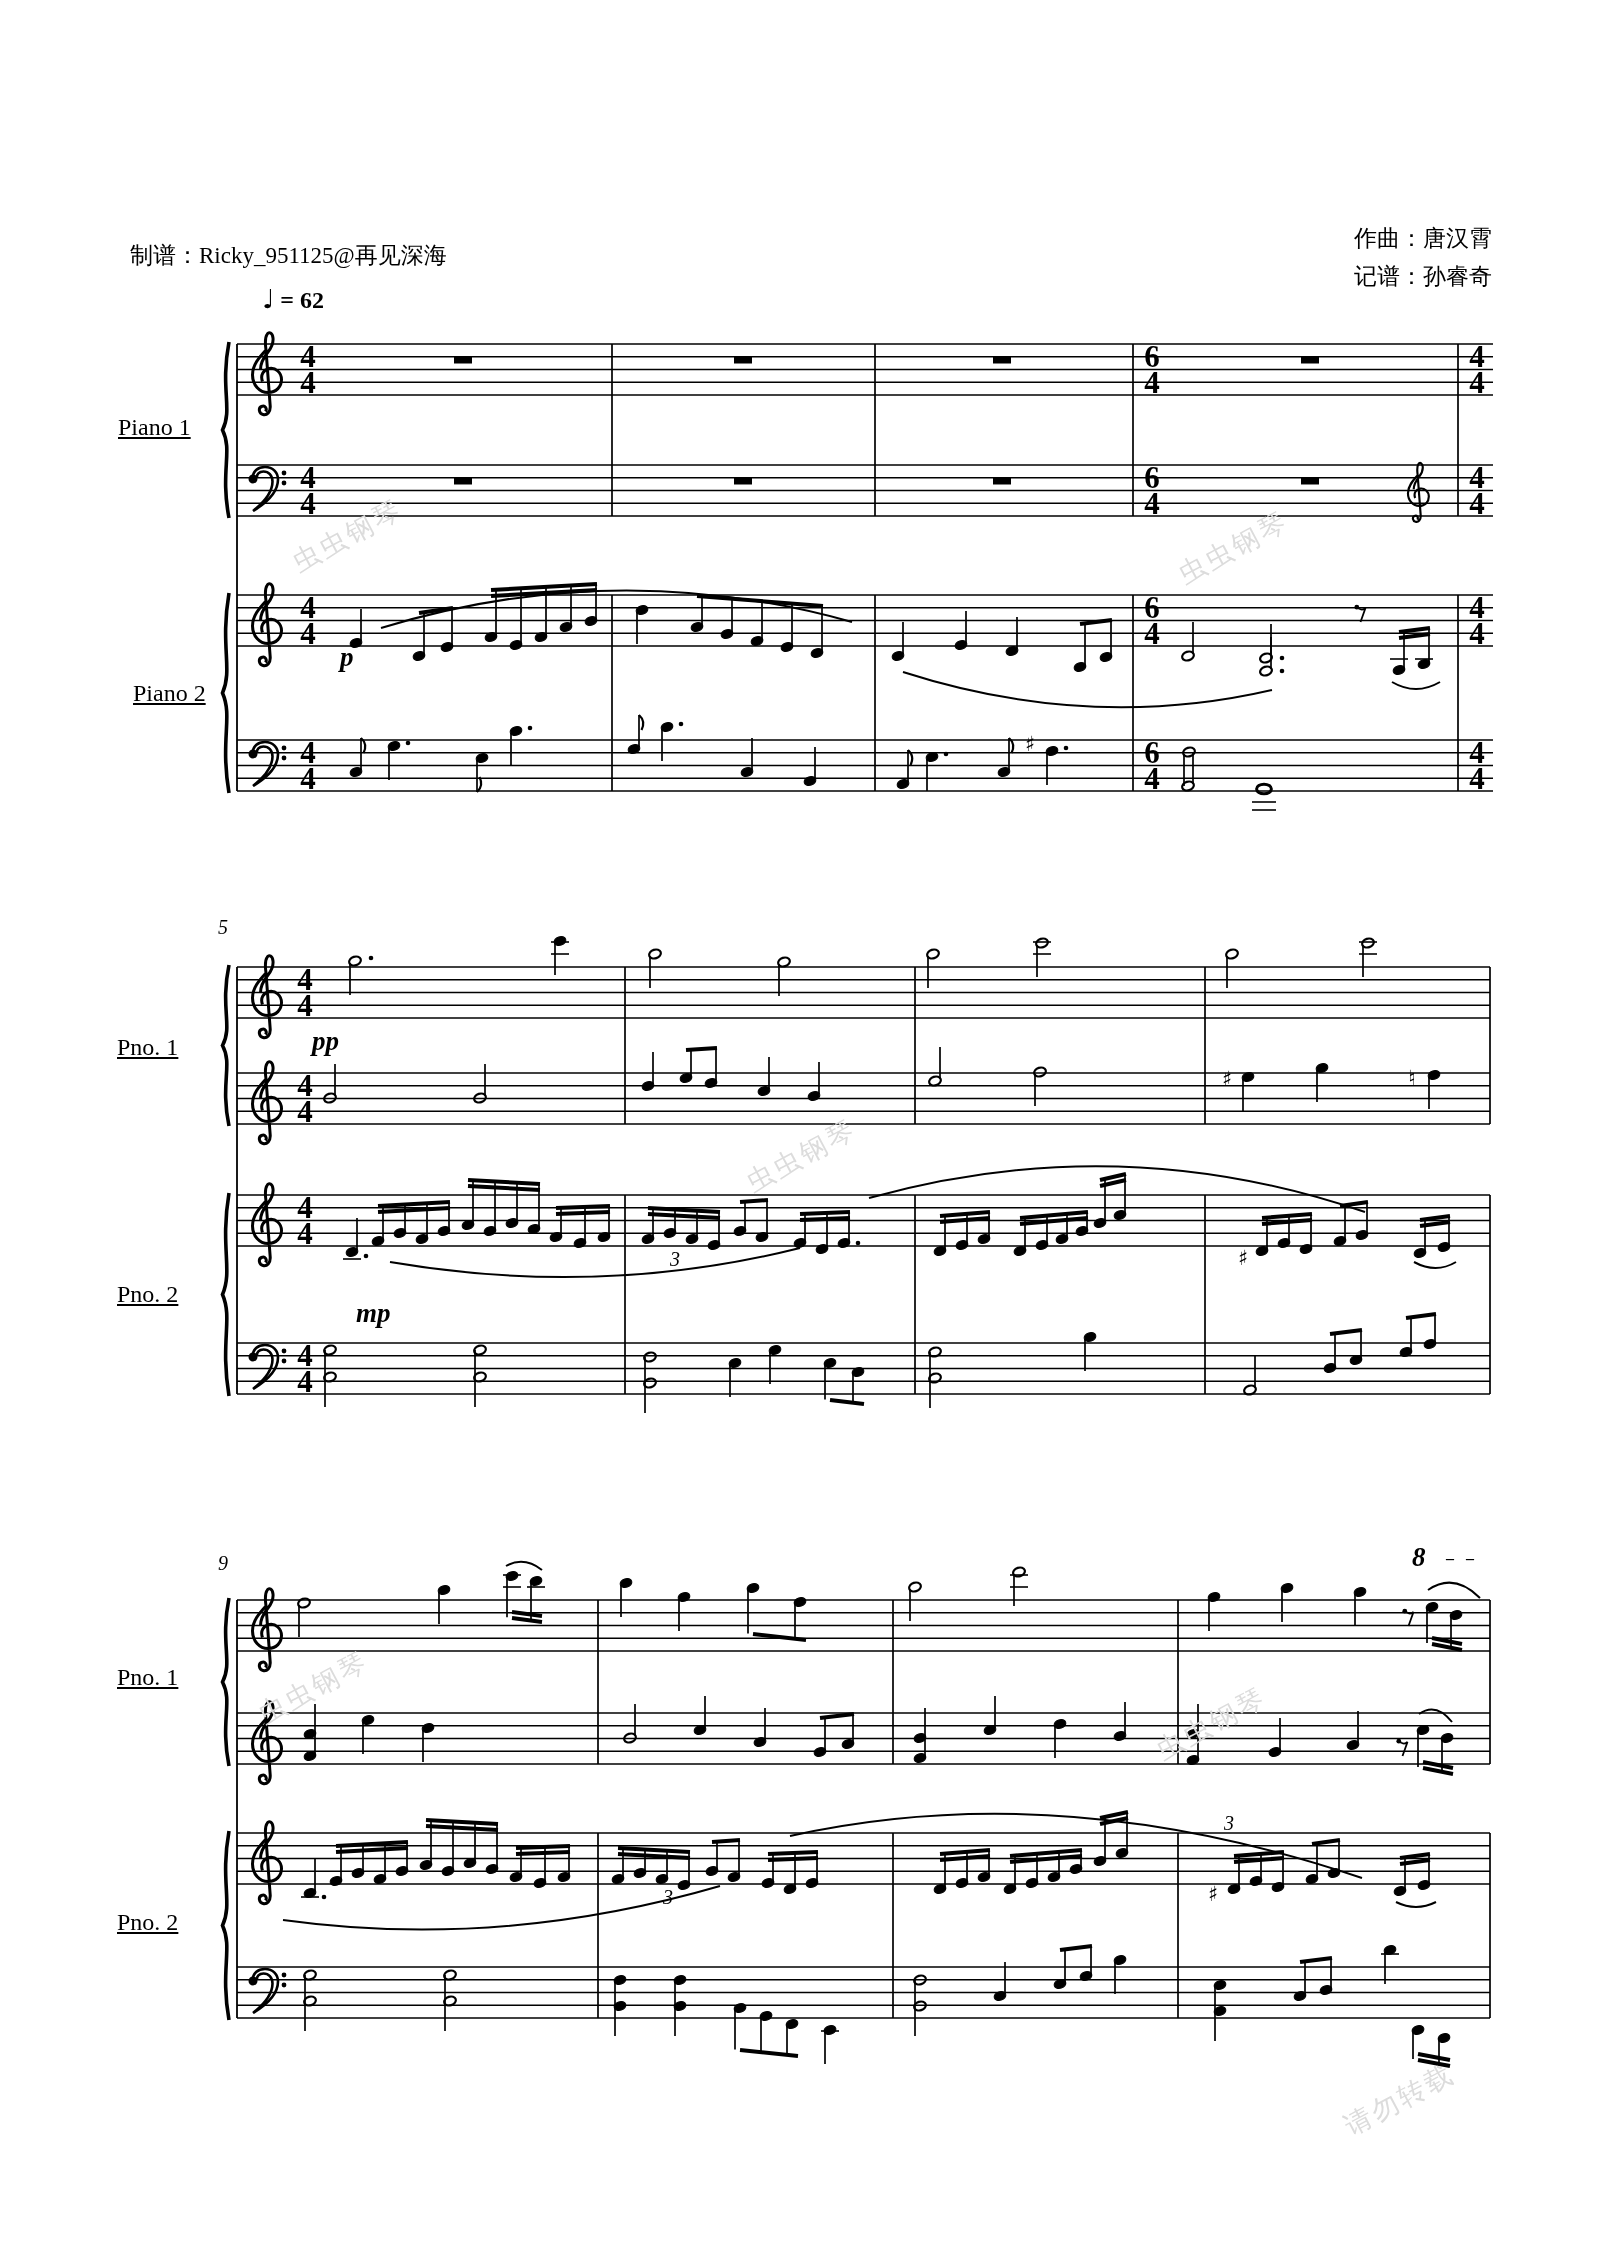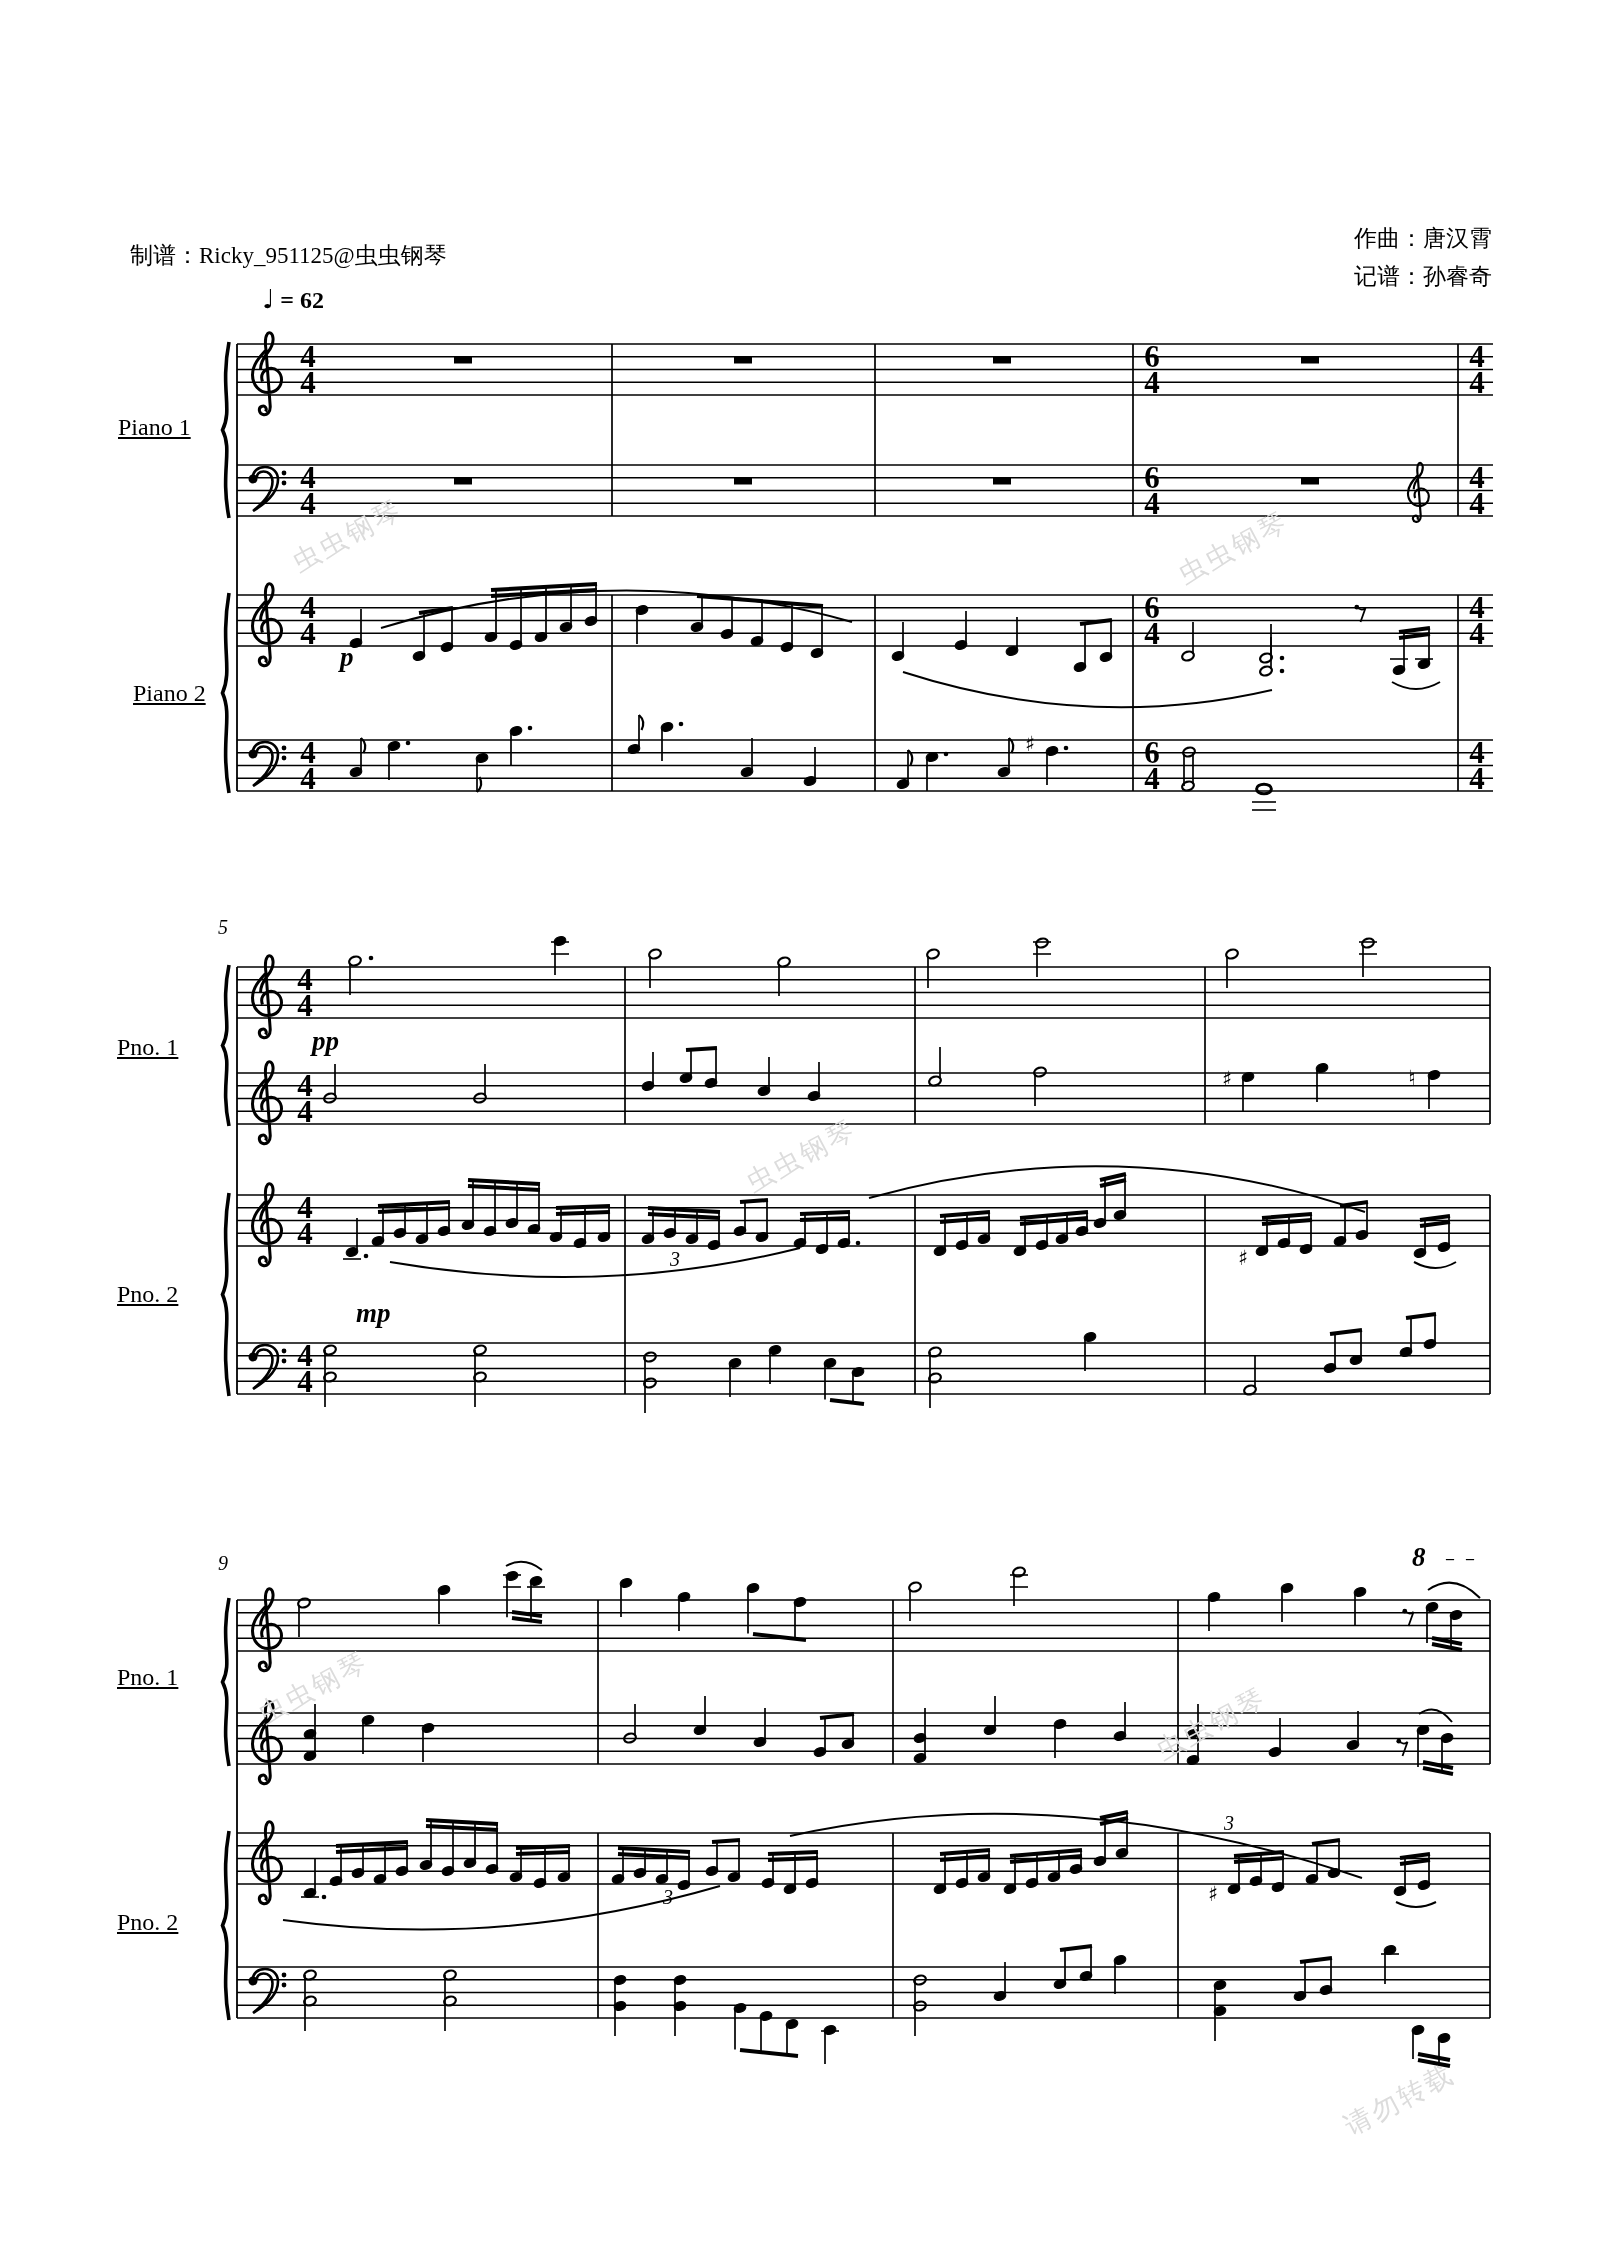--- a/index.html
+++ b/index.html
@@ -711,21 +711,21 @@
       <line x1="1381" y1="1954" x2="1399" y2="1954" stroke="#000000" stroke-width="1.6"></line>
       <ellipse cx="1390" cy="1950" rx="6" ry="4.3" transform="rotate(-18 1390 1950)" fill="#000000" stroke="#000000" stroke-width="1"></ellipse>
       <line x1="1385" y1="1952" x2="1385" y2="1984" stroke="#000000" stroke-width="1.7"></line>
       <ellipse cx="1418" cy="2030" rx="6" ry="4.3" transform="rotate(-18 1418 2030)" fill="#000000" stroke="#000000" stroke-width="1"></ellipse>
       <line x1="1413" y1="2030" x2="1413" y2="2059.0625" stroke="#000000" stroke-width="1.7"></line>
       <ellipse cx="1444" cy="2038" rx="6" ry="4.3" transform="rotate(-18 1444 2038)" fill="#000000" stroke="#000000" stroke-width="1"></ellipse>
       <line x1="1439" y1="2038" x2="1439" y2="2063.9375" stroke="#000000" stroke-width="1.7"></line>
       <line x1="1418" y1="2060" x2="1450" y2="2066" stroke="#000000" stroke-width="4"></line>
       <line x1="1418" y1="2054" x2="1450" y2="2060" stroke="#000000" stroke-width="4"></line>
     </svg>
-  <div class="abs credit-left">制谱：Ricky_951125@虫虫钢琴</div>
+  <div class="abs credit-left">制谱：Ricky_951125@再见深海</div>
   <div class="abs credit-right">
     <div>作曲：唐汉霄</div>
     <div>记谱：孙睿奇</div>
   </div>
   <div class="abs tempo"><span class="note">♩</span><span> = 62</span></div>
   <div id="textlayer">
       <div class="abs lbl" style="left: 118px; top: 414px;">Piano 1</div>
       <div class="abs lbl" style="left: 133px; top: 680px;">Piano 2</div>
       <div class="abs dyn" style="left: 340px; top: 642px;">p</div>
       <div class="abs lbl" style="left: 117px; top: 1034px;">Pno. 1</div>

